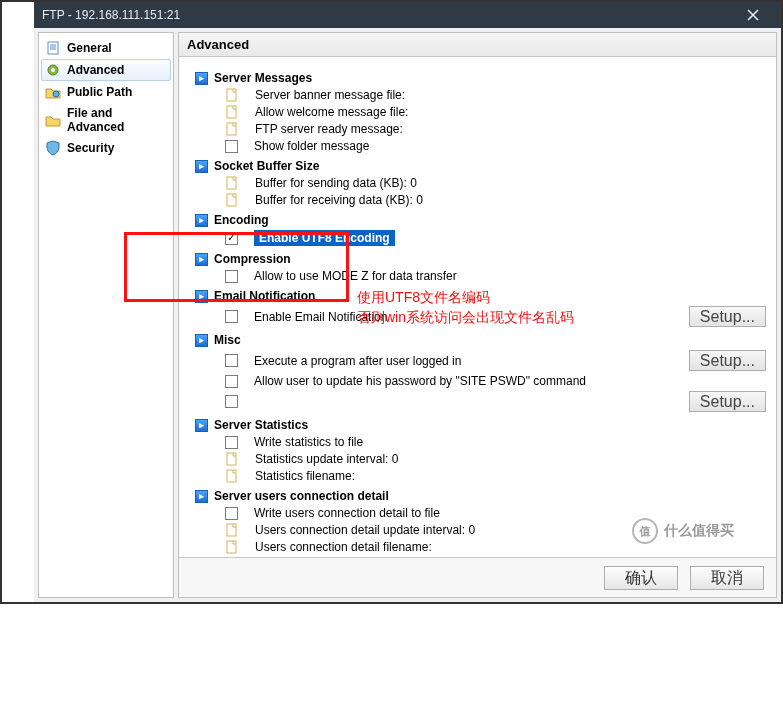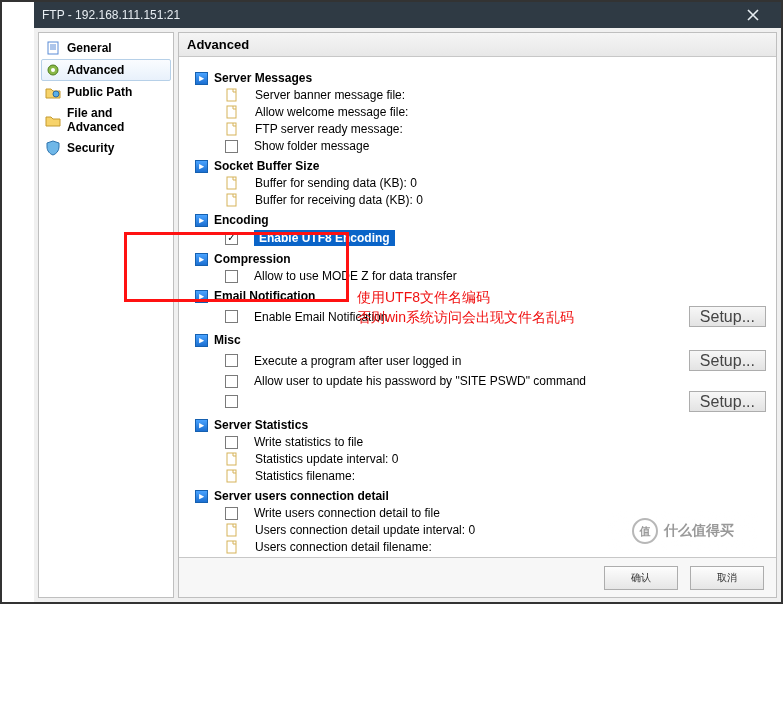--- a/index.html
+++ b/index.html
@@ -175,21 +175,21 @@
     align-items: center;
     justify-content: flex-end;
     padding: 0 12px;
     gap: 12px;
   }
   .footer .btn {
     min-width: 74px;
     height: 24px;
     background: linear-gradient(#fdfdfd,#e6e6e6);
     border: 1px solid #adadad;
-    font-size: 10px;
+    font-size: 16px;
     color: #333;
     cursor: pointer;
   }
   .watermark {
     position: absolute;
     right: 18px; bottom: 46px;
     width: 150px; height: 40px;
     display: flex; align-items: center; justify-content: center;
     gap: 6px;
     font-size: 14px; font-weight: bold;

